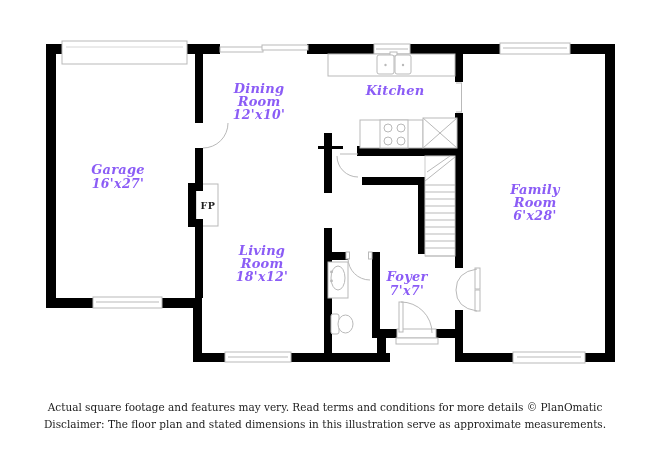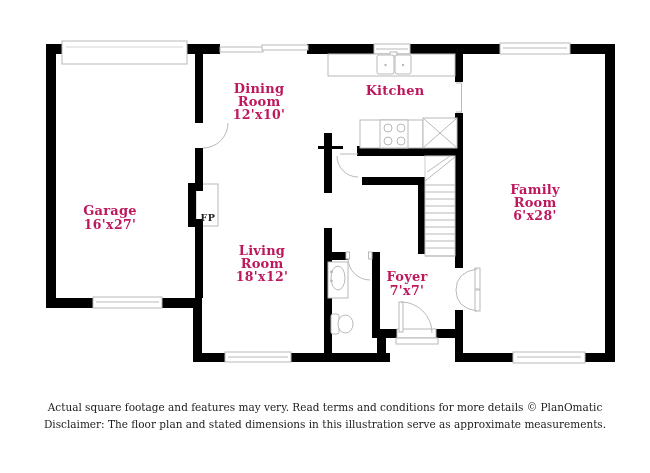--- a/index.html
+++ b/index.html
@@ -1,19 +1,19 @@
 <!DOCTYPE html>
 <html><head>
 <meta charset="utf-8">
 <style>
   html,body{margin:0;padding:0;background:#fff;}
   .stage{position:relative;width:650px;height:473px;background:#ffffff;overflow:hidden;
          font-family:"DejaVu Serif", serif;}
   .plan-svg{position:absolute;left:0;top:0;}
-  .room-label{position:absolute;text-align:center;color:#be185d;font-weight:bold;}
+  .room-label{position:absolute;text-align:center;color:#8b5cf6;font-weight:bold;font-style:italic;}
   .rname{font-size:13px;line-height:12.5px;letter-spacing:.2px;}
   .rdims{font-size:12.5px;line-height:13px;letter-spacing:.4px;white-space:nowrap;}
   .fp-label{position:absolute;text-align:center;color:#1f1f1f;font-weight:bold;
             font-size:9.5px;line-height:10px;letter-spacing:.5px;}
   .disclaimer{position:absolute;left:0;top:399px;width:650px;text-align:center;
               font-size:10.5px;line-height:17px;color:#1c1c1c;}
 </style>
 </head>
 <body>
 
@@ -176,21 +176,21 @@
     </g>
 
     <g fill="none" stroke="#b9b9b9">
       <rect x="475" y="268" width="5" height="21" fill="#ffffff"></rect>
       <rect x="475" y="290" width="5" height="21" fill="#ffffff"></rect>
       <path d="M 477 269 Q 456 272 456 290"></path>
       <path d="M 477 311 Q 456 308 456 290"></path>
     </g>
   </svg>
 
-  <div class="room-label" style="left:60px;top:164px;width:100px;margin-top:41px;">
+  <div class="room-label" style="left:68px;top:164px;width:100px;">
     <div class="rname">Garage</div>
     <div class="rdims">16'x27'</div>
   </div>
 
   <div class="room-label" style="left:229px;top:83px;width:60px;">
     <div class="rname">Dining Room</div>
     <div class="rdims">12'x10'</div>
   </div>
 
   <div class="room-label" style="left:345px;top:85px;width:100px;">
@@ -205,20 +205,20 @@
   <div class="room-label" style="left:232px;top:245px;width:60px;">
     <div class="rname">Living Room</div>
     <div class="rdims">18'x12'</div>
   </div>
 
   <div class="room-label" style="left:377px;top:271px;width:60px;">
     <div class="rname">Foyer</div>
     <div class="rdims">7'x7'</div>
   </div>
 
-  <div class="fp-label" style="left:198px;top:213px;width:20px;">FP</div>
+  <div class="fp-label" style="left:198px;top:201px;width:20px;">FP</div>
 
   <div class="disclaimer">
     <div>Actual square footage and features may very. Read terms and conditions for more details © PlanOmatic</div>
     <div>Disclaimer: The floor plan and stated dimensions in this illustration serve as approximate measurements.</div>
   </div>
 
 </div>
 
 </body></html>

